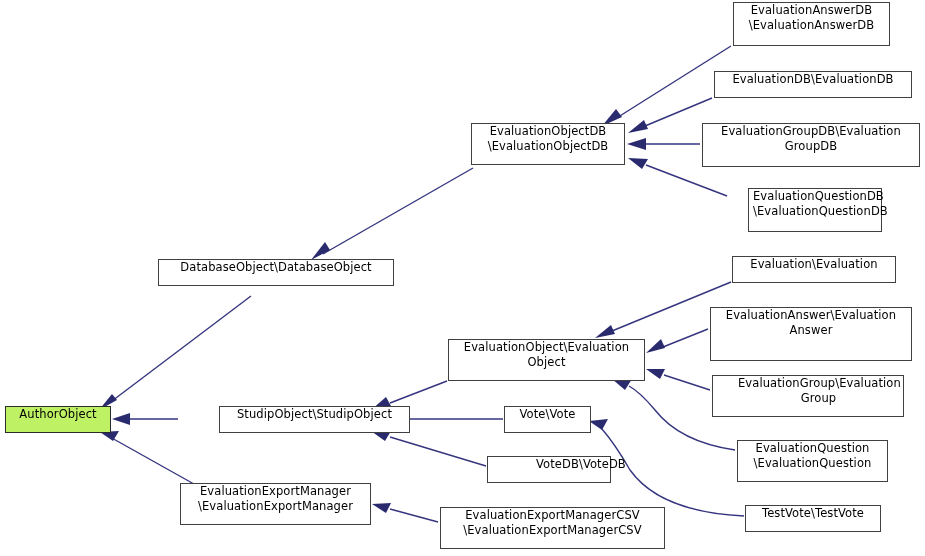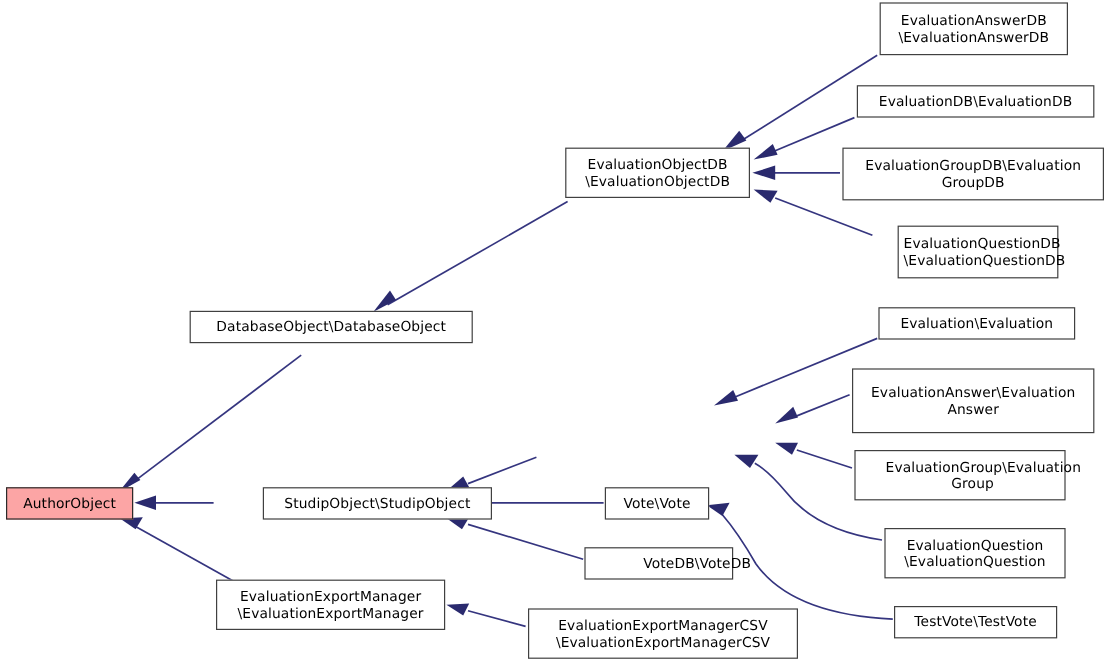--- a/index.html
+++ b/index.html
@@ -22,32 +22,32 @@
     width: 925px;
     height: 556px;
     pointer-events: none;
   }
   .uml-node {
     position: absolute;
     box-sizing: border-box;
     border: 1px solid #404040;
     background: #ffffff;
     display: flex;
-    align-items: center;
+    align-items: flex-start;
     justify-content: center;
     text-align: center;
     font-size: 11.5px;
     line-height: 14.5px;
     color: #000000;
     letter-spacing: 0.1px;
     white-space: pre-line;
     padding: 0 4px;
   }
   .uml-node.highlight {
-    background: #fca5a5;
+    background: #bef264;
     border-color: #2b2b2b;
   }
   .uml-node .node-text {
     display: block;
     width: 100%;
   }
 </style>
 </head>
 <body>
 
@@ -160,31 +160,35 @@
   <div class="uml-node" style="left:702px; top:123px; width:218px; height:44px;">
     <span class="node-text">EvaluationGroupDB\Evaluation
 GroupDB</span>
   </div>
 
   <div class="uml-node" style="left:748px; top:188px; width:134px; height:44px;">
     <span class="node-text">EvaluationQuestionDB
 \EvaluationQuestionDB</span>
   </div>
 
+  <div class="uml-node" style="left:448px; top:339px; width:197px; height:42px;">
+    <span class="node-text">EvaluationObject\Evaluation
+Object</span>
+  </div>
 
   <div class="uml-node" style="left:732px; top:256px; width:164px; height:27px;">
     <span class="node-text">Evaluation\Evaluation</span>
   </div>
 
   <div class="uml-node" style="left:710px; top:307px; width:202px; height:54px;">
     <span class="node-text">EvaluationAnswer\Evaluation
 Answer</span>
   </div>
 
-  <div class="uml-node" style="left:712px; top:375px; width:176px; height:42px;padding-left:25px;">
+  <div class="uml-node" style="left:712px; top:375px; width:192px; height:42px;padding-left:25px;">
     <span class="node-text">EvaluationGroup\Evaluation
 Group</span>
   </div>
 
   <div class="uml-node" style="left:737px; top:440px; width:151px; height:42px;">
     <span class="node-text">EvaluationQuestion
 \EvaluationQuestion</span>
   </div>
 
   <div class="uml-node" style="left:745px; top:505px; width:136px; height:27px;">

